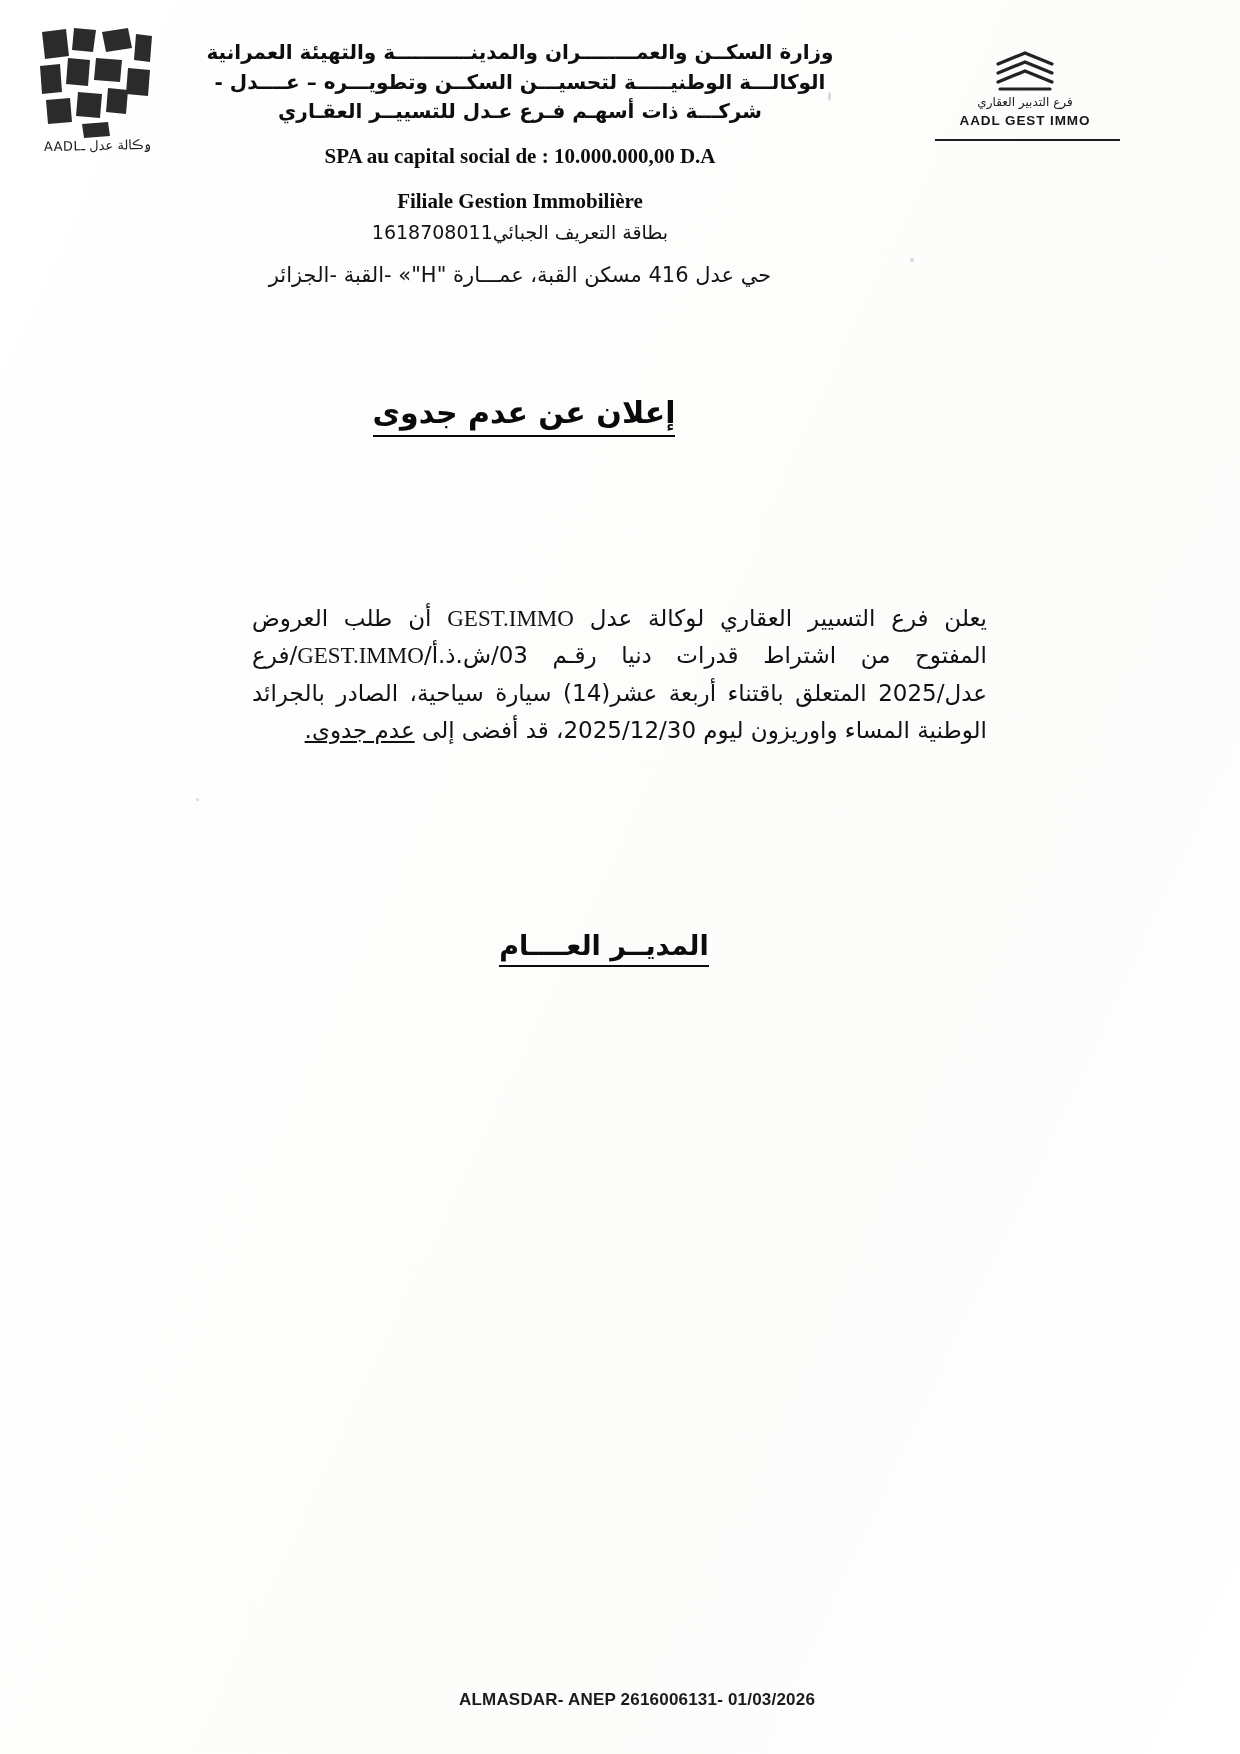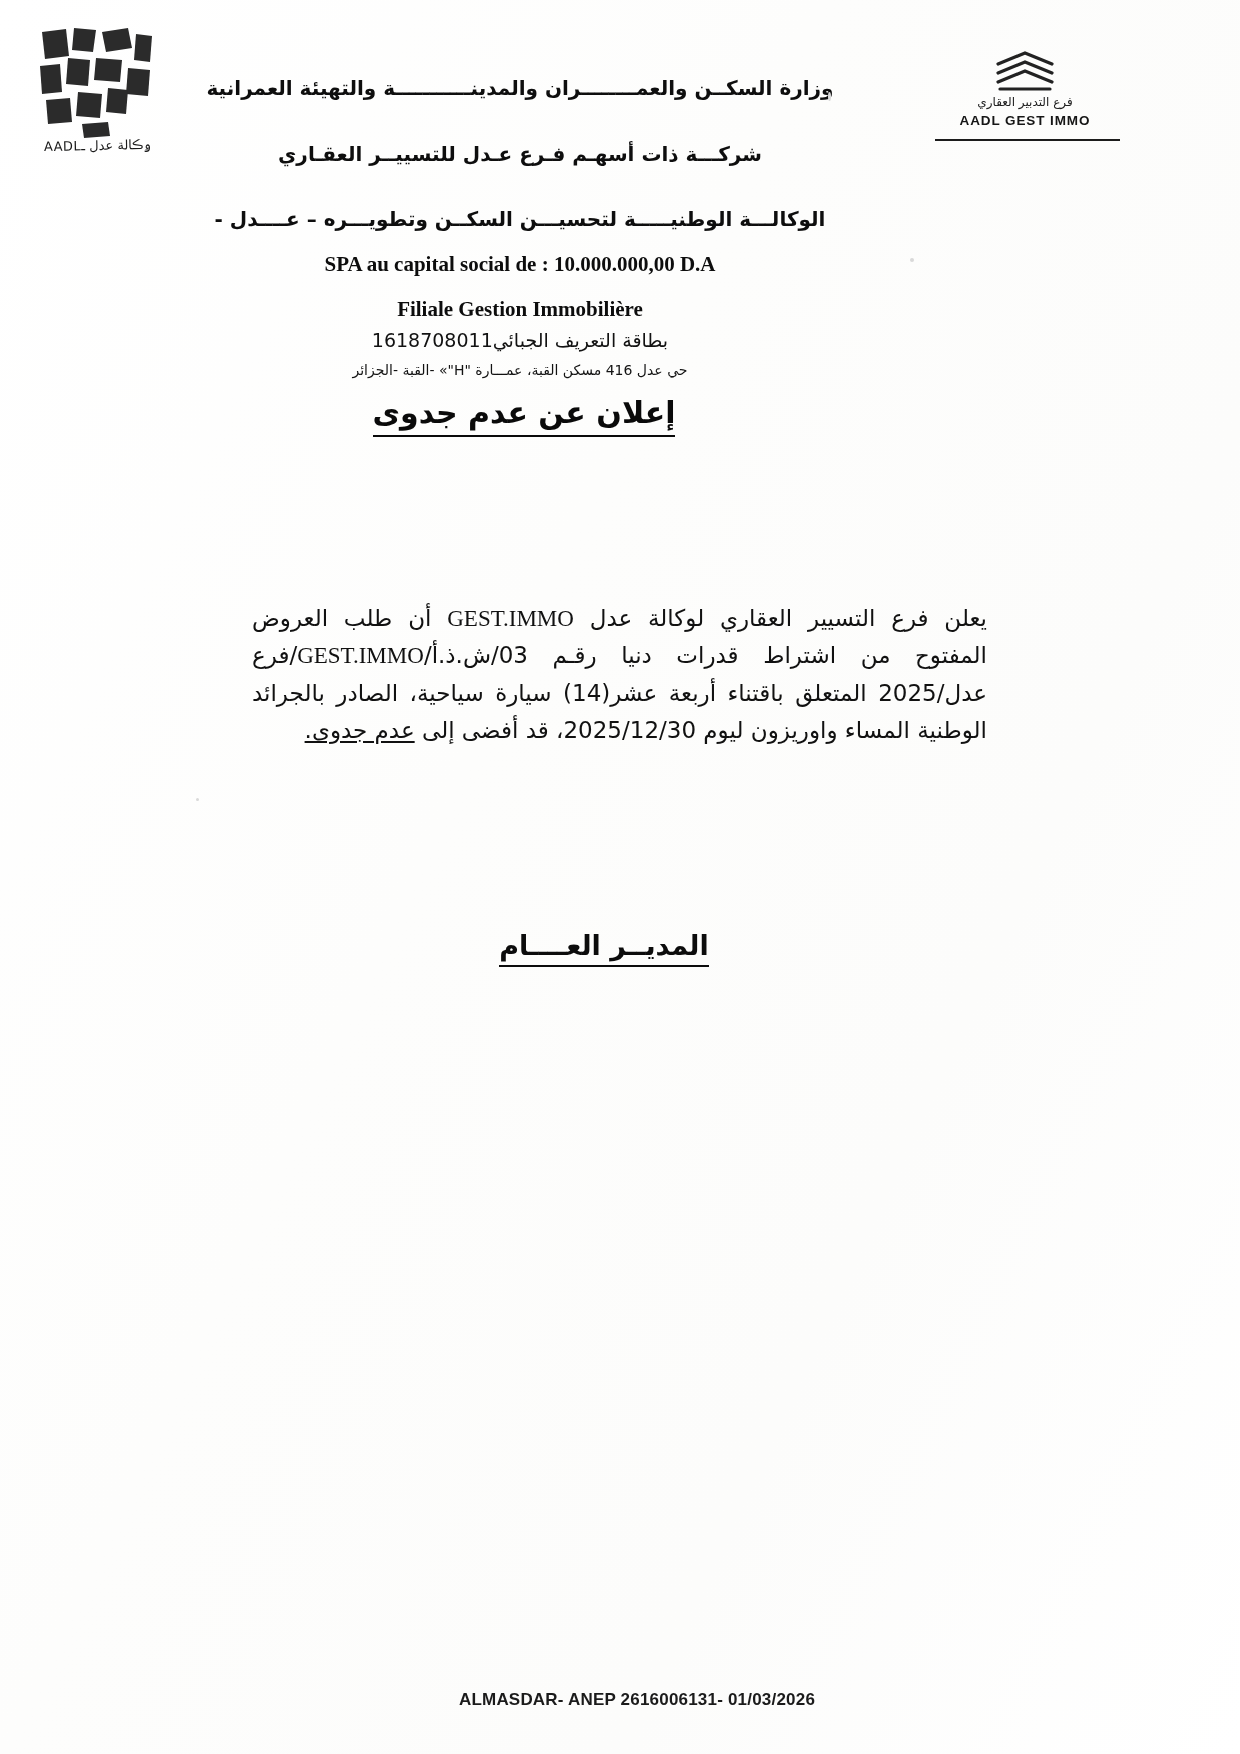--- a/index.html
+++ b/index.html
@@ -106,43 +106,42 @@
     text-align: center;
     line-height: 1.48;
   }
   .header-text .ar-line {
     font-size: 20px;
     font-weight: bold;
     color: #0e0e0e;
     direction: rtl;
     letter-spacing: 0px;
     white-space: nowrap;
-    margin-top: 36px;
   }
   .header-text .fr-line {
     font-family: "Liberation Serif", serif;
     font-weight: bold;
     font-size: 21px;
     direction: ltr;
     color: #0d0d0d;
     margin-top: 14px;
   }
   .header-text .nif-line {
     font-size: 19px;
     direction: rtl;
     color: #121212;
     font-family: "DejaVu Sans", sans-serif;
     margin-top: 1px;
   }
   .header-text .addr-line {
-    font-size: 14px;
+    font-size: 21px;
     direction: rtl;
     color: #131313;
     font-family: "DejaVu Sans", sans-serif;
-    margin-top: 6px;
+    margin-top: 14px;
   }
 
   
   .doc-title {
     position: absolute;
     top: 395px;
     left: 0;
     width: 1048px;
     text-align: center;
   }
@@ -241,22 +240,22 @@
           <path d="M42,66 L66,68 L64,92 L40,90 Z"></path>
           <path d="M72,62 L92,64 L90,88 L70,86 Z"></path>
           <path d="M46,98 L72,96 L74,110 L48,112 Z"></path>
         </g>
       </svg>
       <div class="caption">ۅڪالة عدل ـAADL</div>
     </div>
 
     <div class="header-text">
       <div class="ar-line">وزارة السكــن والعمــــــــران والمدينـــــــــــة والتهيئة العمرانية</div>
+      <div class="ar-line">الوكالـــة الوطنيـــــة لتحسيـــن السكــن وتطويـــره – عــــدل -</div>
       <div class="ar-line">شركـــة ذات أسهـم فـرع عـدل للتسييــر العقـاري</div>
-      <div class="ar-line">الوكالـــة الوطنيـــــة لتحسيـــن السكــن وتطويـــره – عــــدل -</div>
       <div class="fr-line">SPA au capital social de : 10.000.000,00 D.A</div>
       <div class="fr-line">Filiale Gestion Immobilière</div>
       <div class="nif-line">بطاقة التعريف الجبائي1618708011</div>
       <div class="addr-line">حي عدل 416 مسكن القبة، عمـــارة "H"» -القبة -الجزائر</div>
     </div>
 
     <div class="logo-gest">
       <svg class="chevrons" viewBox="0 0 70 44">
         <g fill="none" stroke="#222" stroke-width="3.2" stroke-linecap="round">
           <path d="M8,16 L35,5 L62,16"></path>

